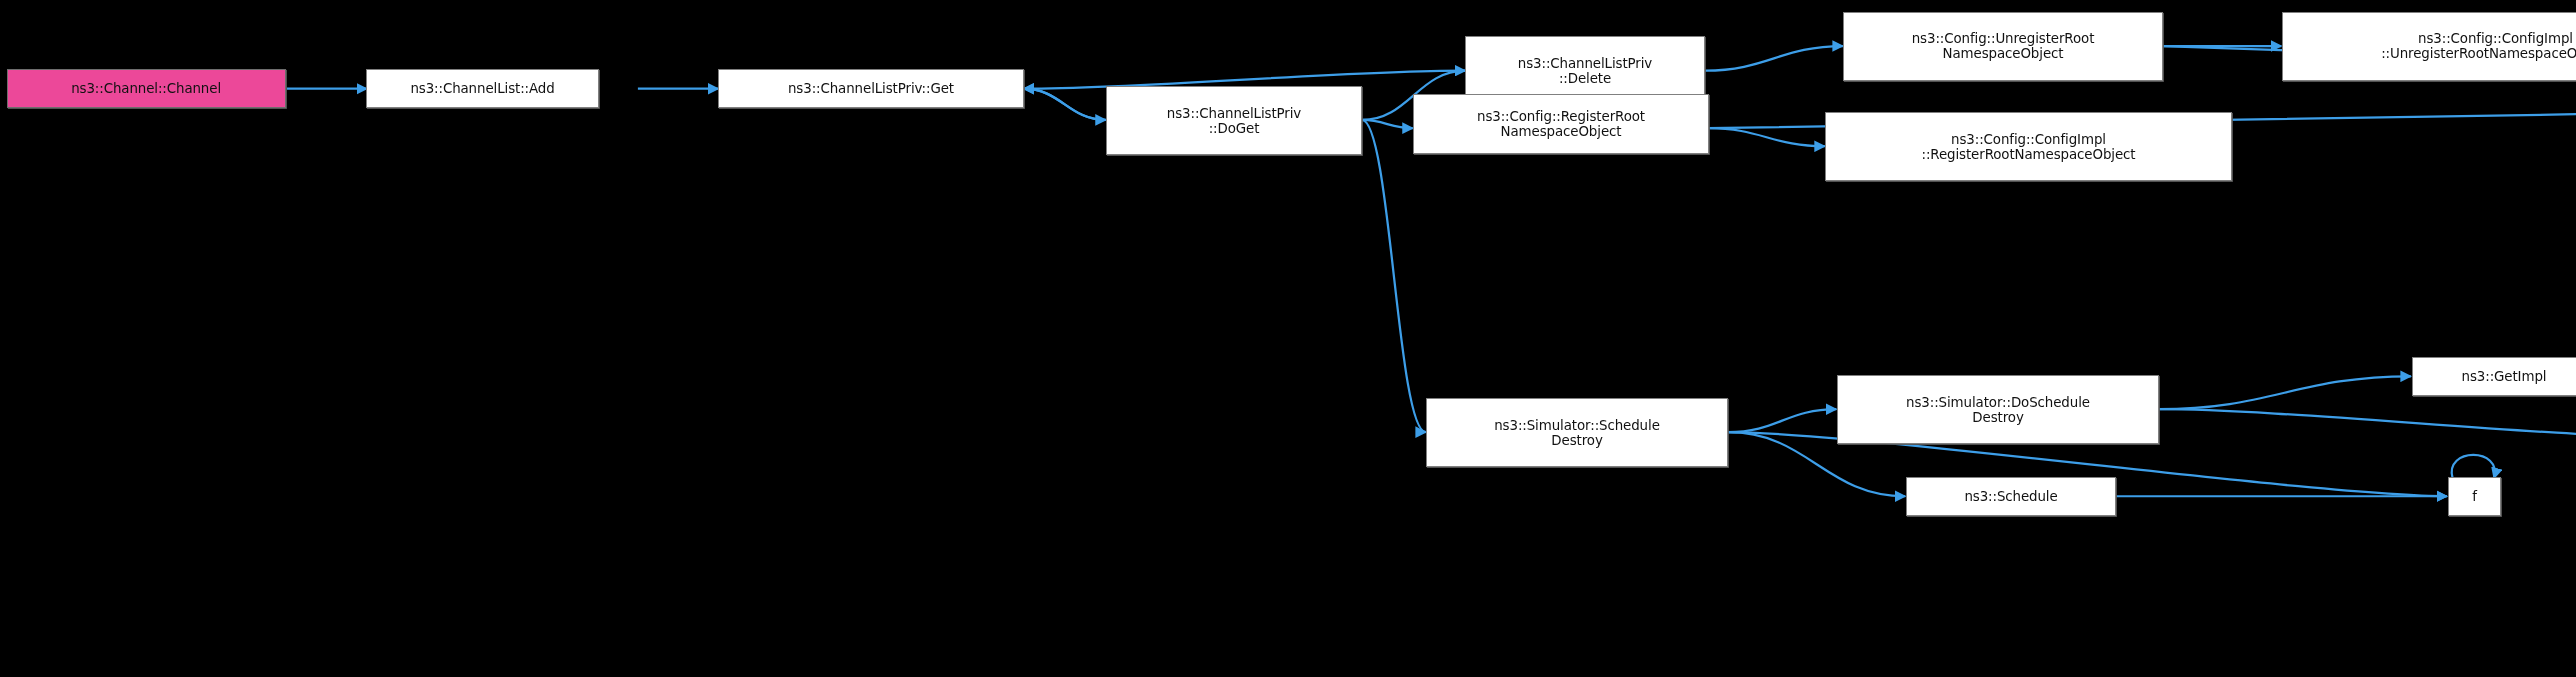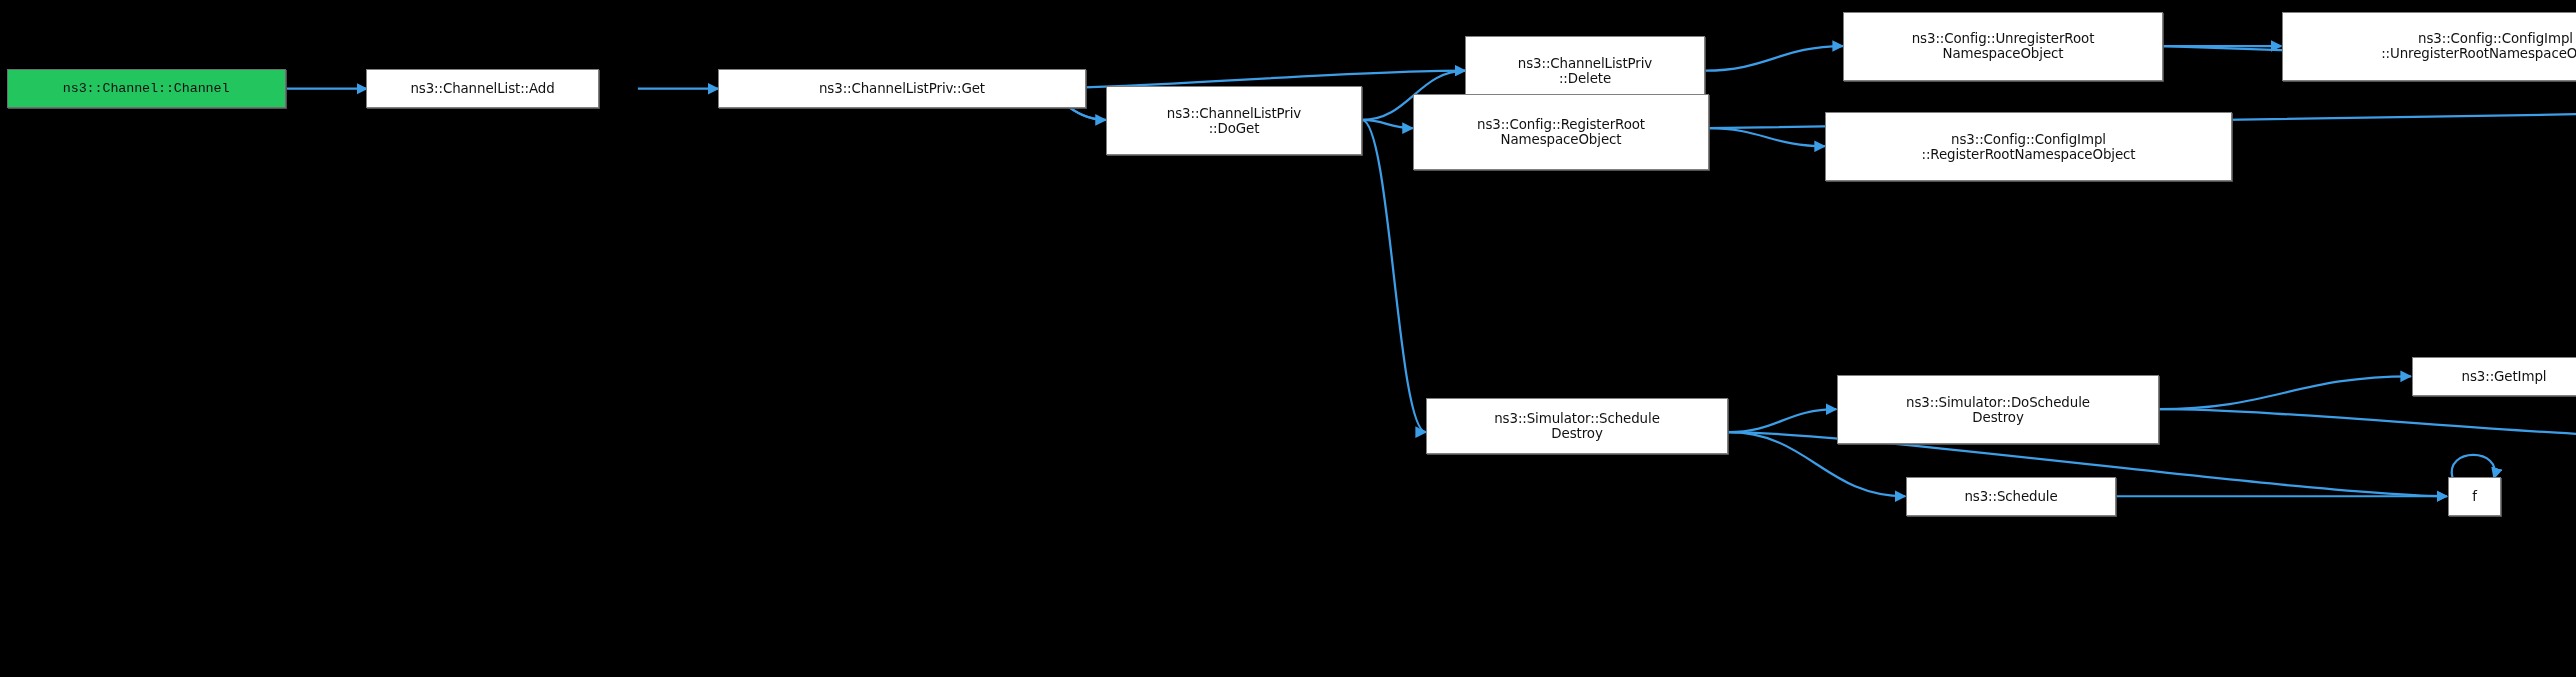--- a/index.html
+++ b/index.html
@@ -24,23 +24,22 @@
     justify-content:center;
     text-align:center;
     line-height:1.12;
     font-size:13.4px;
     letter-spacing:-0.1px;
     white-space:pre-line;
     padding:0 18px;
     box-shadow:0.9px 0.9px 0 0 #5a5a5a;
   }
   .node.root{
-    background:#22c55e;
+    background:#ec4899;
     border:0.9px solid #6e6e6e;
-    font-family:Liberation Mono, monospace;
   }
   .node span{display:block;width:100%;}
 </style>
 </head>
 <body>
 
 <div id="canvas">
   <svg id="edges" viewBox="0 0 2981 784" width="2576" height="677">
     <defs>
       <marker id="arrow" viewBox="0 0 10 10" refX="9" refY="5" markerWidth="5.2" markerHeight="5.2" orient="auto-start-reverse">
@@ -107,35 +106,35 @@
         <path fill="none" stroke="#3d9ee8" stroke-width="2.6" marker-end="url(#arrow)" d="M 4087.4681122448983 679.3398058252427 C 4160.187021683674 679.3398058252427, 4176.3467793367345 721.2038834951456, 4249.06568877551 721.2038834951456"></path>
         <path fill="none" stroke="#3d9ee8" stroke-width="2.6" marker-end="url(#arrow)" d="M 4087.4681122448983 679.3398058252427 C 4169.597704081633 679.3398058252427, 4187.848724489796 768.7766990291262, 4269.978316326531 768.7766990291262"></path>
         <path fill="none" stroke="#3d9ee8" stroke-width="2.6" marker-end="url(#arrow)" d="M 4585.568877551021 605.1262135922331 C 4688.230867346939 605.1262135922331, 4711.044642857143 629.8640776699029, 4813.706632653061 629.8640776699029"></path>
         <path fill="none" stroke="#3d9ee8" stroke-width="2.6" marker-end="url(#arrow)" d="M 4638.801020408164 654.6019417475728 C 4717.508545918367 654.6019417475728, 4734.999107142858 629.8640776699029, 4813.706632653061 629.8640776699029"></path>
         <path fill="none" stroke="#3d9ee8" stroke-width="2.6" marker-end="url(#arrow)" d="M 4606.4815051020405 721.2038834951456 L 4796.596301020409 721.2038834951456"></path>
       </g>
   </svg>
   <div id="node-layer">
       <div class="node root" style="left: 6.6px; top: 69px; width: 279px; height: 39px;"><span>ns3::Channel::Channel</span></div>
       <div class="node" style="left: 366px; top: 69px; width: 233px; height: 39px;"><span>ns3::ChannelList::Add</span></div>
-      <div class="node" style="left: 718px; top: 69px; width: 368px; height: 39px;"><span>ns3::ChannelListPriv::Get</span></div>
+      <div class="node" style="left: 718px; top: 69px; width: 306px; height: 39px;"><span>ns3::ChannelListPriv::Get</span></div>
       <div class="node" style="left: 1106px; top: 86px; width: 256px; height: 69px;"><span>ns3::ChannelListPriv
 ::DoGet</span></div>
       <div class="node" style="left: 1465px; top: 36px; width: 240px; height: 69px;"><span>ns3::ChannelListPriv
 ::Delete</span></div>
-      <div class="node" style="left: 1413px; top: 94px; width: 296px; height: 76px;"><span>ns3::Config::RegisterRoot
+      <div class="node" style="left: 1413px; top: 94px; width: 296px; height: 60px;"><span>ns3::Config::RegisterRoot
 NamespaceObject</span></div>
       <div class="node" style="left: 1843px; top: 11.5px; width: 320px; height: 69px;"><span>ns3::Config::UnregisterRoot
 NamespaceObject</span></div>
       <div class="node" style="left: 1825px; top: 112px; width: 407px; height: 69px;"><span>ns3::Config::ConfigImpl
 ::RegisterRootNamespaceObject</span></div>
       <div class="node" style="left: 2282px; top: 11.5px; width: 427px; height: 69px;"><span>ns3::Config::ConfigImpl
 ::UnregisterRootNamespaceObject</span></div>
       <div class="node" style="left: 2412px; top: 357px; width: 184px; height: 39px;"><span>ns3::GetImpl</span></div>
-      <div class="node" style="left: 1426px; top: 398px; width: 302px; height: 56px;"><span>ns3::Simulator::Schedule
+      <div class="node" style="left: 1426px; top: 398px; width: 302px; height: 69px;"><span>ns3::Simulator::Schedule
 Destroy</span></div>
       <div class="node" style="left: 1837px; top: 375px; width: 322px; height: 69px;"><span>ns3::Simulator::DoSchedule
 Destroy</span></div>
       <div class="node" style="left: 1906px; top: 477px; width: 210px; height: 39px;"><span>ns3::Schedule</span></div>
       <div class="node" style="left: 2448px; top: 477px; width: 53px; height: 39px;"><span>f</span></div>
     </div>
 </div>
 
 
 </body></html>

